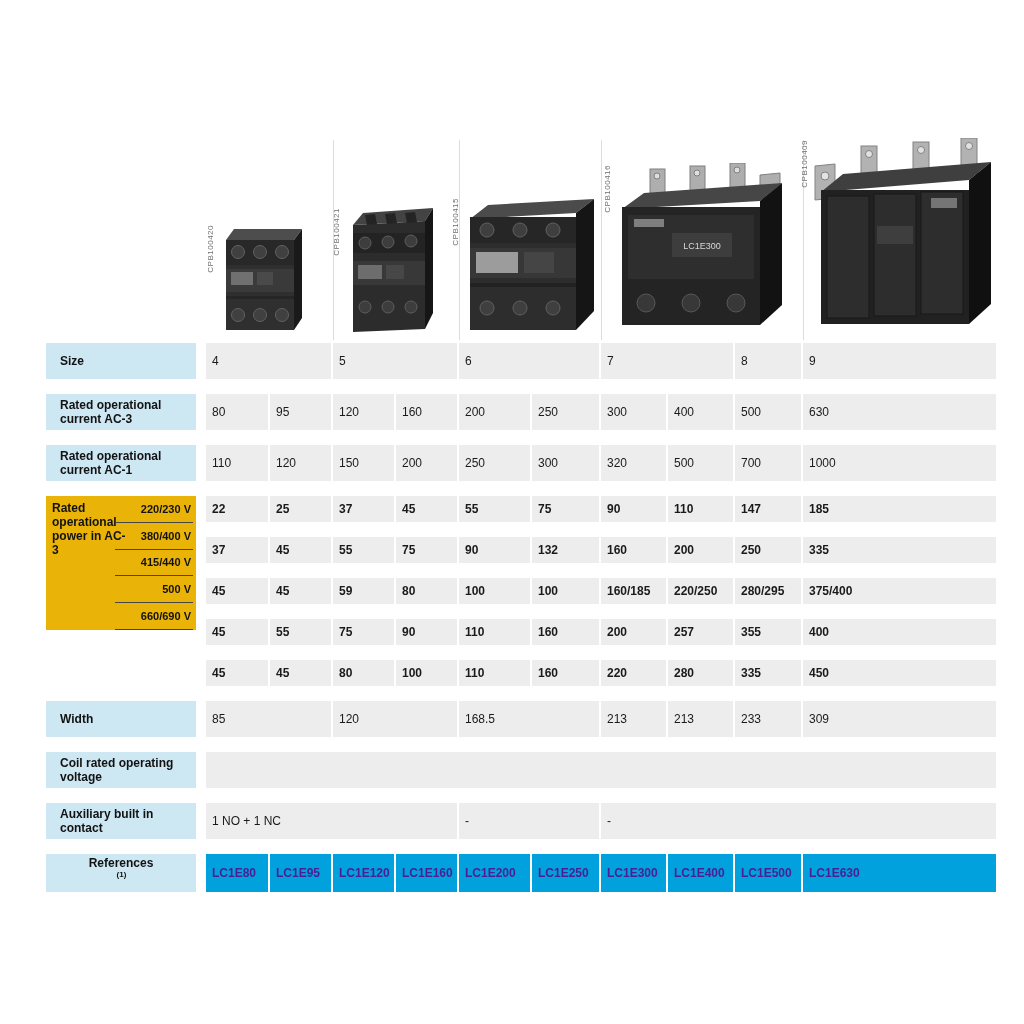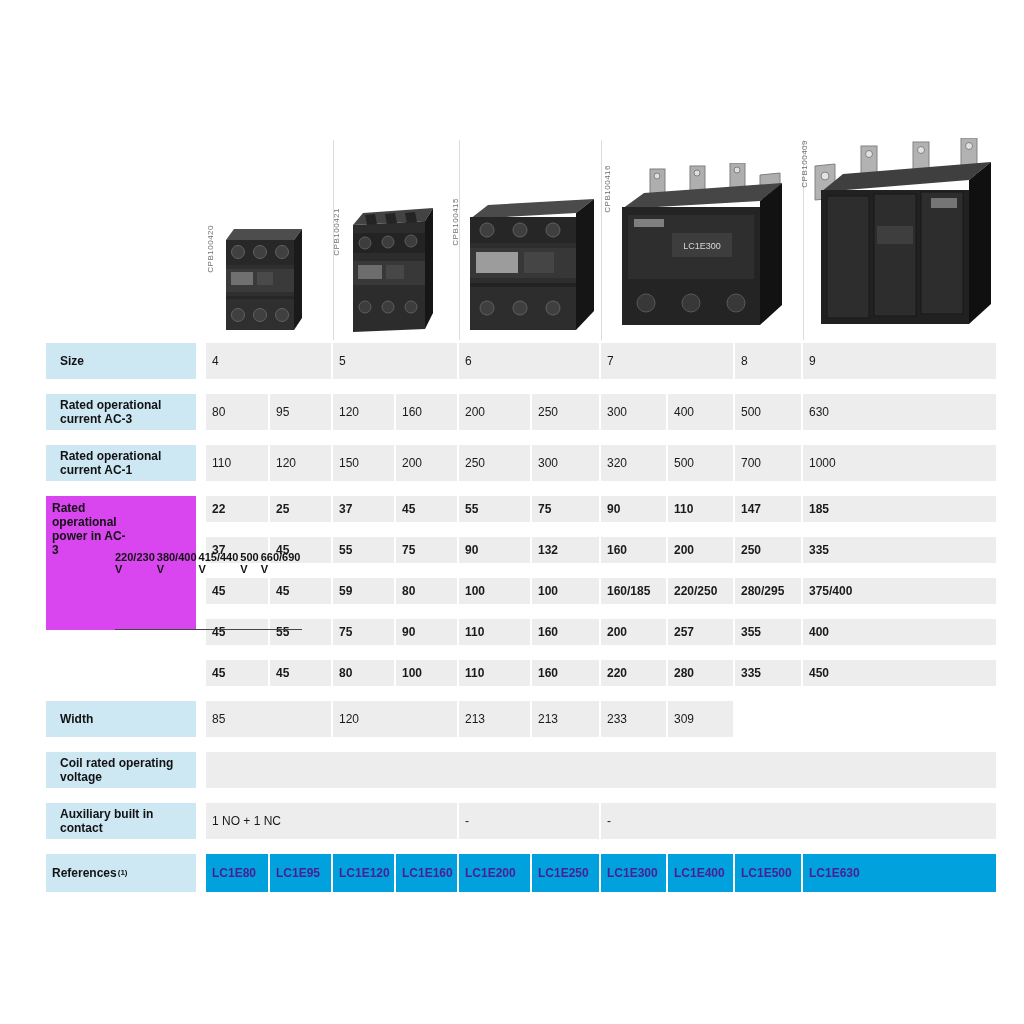--- a/index.html
+++ b/index.html
@@ -9,37 +9,37 @@
   
   .products { position:absolute; left:200px; top:130px; width:790px; height:212px; }
   .sep { position:absolute; top:10px; height:200px; width:1px; background:#dcdcdc; }
   .product { position:absolute; }
   .photo-ref { position:absolute; writing-mode:vertical-rl; transform:rotate(180deg); font-size:8px; color:#707070; letter-spacing:.5px; white-space:nowrap; }
 
   
   .table { position:absolute; left:40px; top:343px; width:950px; }
   .row { display:flex; margin-bottom:15px; }
   .label-cell { flex:0 0 150px; width:150px; background:#cde7f3; font-weight:700; font-size:12px; line-height:1.2; color:#121212; display:flex; align-items:center; padding:2px 6px; }
-  .h36 { height:36px;padding-left:14px; } .h38 { height:38px; }
+  .h36 { height:36px;padding-left:14px; } .h38 { height:38px;flex-direction:column; }
 
   .data-grid { margin-left:10px; width:790px; display:grid;
     grid-template-columns:62px 61px 61px 61px 71px 67px 65px 65px 66px 1fr;
     column-gap:2px; }
   .g36 { grid-auto-rows:36px; } .g38 { grid-auto-rows:38px; }
   .gpower { grid-auto-rows:26px; row-gap:15px;font-weight:bold; }
 
   .cell { background:#ededed; font-size:12px; color:#1a1a1a; display:flex; align-items:center; padding-left:6px; }
   .sp2 { grid-column:span 2; } .sp4 { grid-column:span 4; } .spall { grid-column:1 / -1; }
 
   .ref { background:#00a1dc; color:#4c1d95; font-weight:700; }
 
   
-  .power-label { flex:0 0 150px; width:150px; height:134px; background:#d946ef; position:relative; }
+  .power-label { flex:0 0 150px; width:150px; height:134px; background:#eab308; position:relative; }
   .power-main { position:absolute; top:5px; left:6px; width:74px; font-weight:700; font-size:12px; line-height:1.18; color:#121212; }
-  .volt-col { position:absolute; right:3px; top:0; width:78px; height:100%; display:flex; flex-direction:row; }
+  .volt-col { position:absolute; right:3px; top:0; width:78px; height:100%; display:flex; flex-direction:column; }
   .volt { flex:1; display:flex; align-items:center; justify-content:flex-end; font-weight:700; font-size:11px; color:#121212; border-bottom:1px solid #454545; padding-right:2px; }
 
   sup { font-size:8px; font-weight:700; margin-left:1px; }
 </style>
 </head>
 <body>
 
 <div class="page">
 
   <div class="products">
@@ -274,20 +274,21 @@
         <div class="cell">335</div>
         <div class="cell">450</div>
       </div>
     </div>
 
     <div class="row">
       <div class="label-cell h36">Width</div>
       <div class="data-grid g36">
         <div class="cell sp2">85</div>
         <div class="cell sp2">120</div>
+        <div class="cell sp2">168.5</div>
         <div class="cell">213</div>
         <div class="cell">213</div>
         <div class="cell">233</div>
         <div class="cell">309</div>
       </div>
     </div>
 
     <div class="row">
       <div class="label-cell h36">Coil rated operating voltage</div>
       <div class="data-grid g36">

